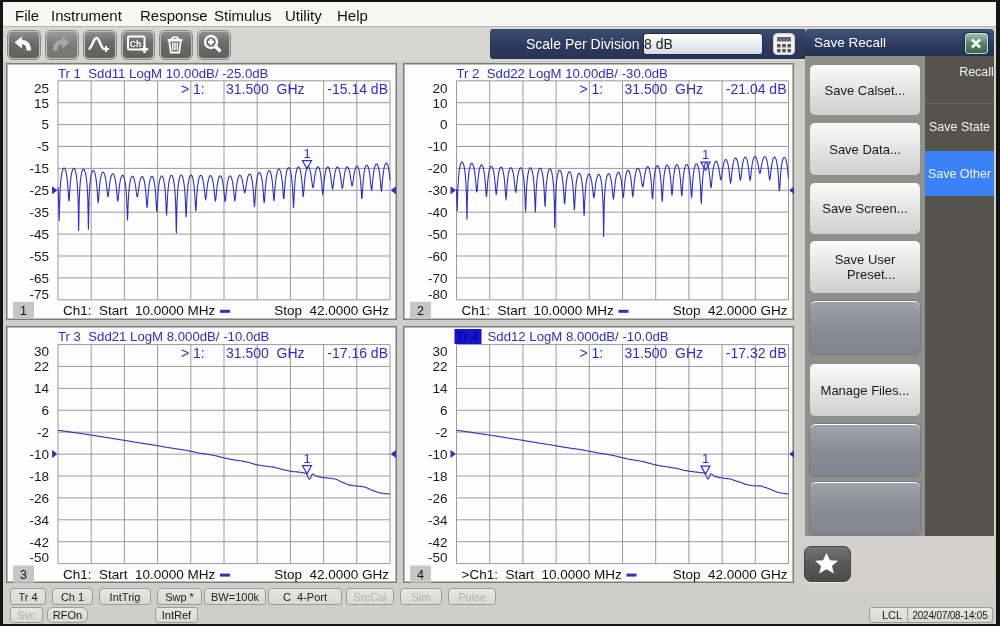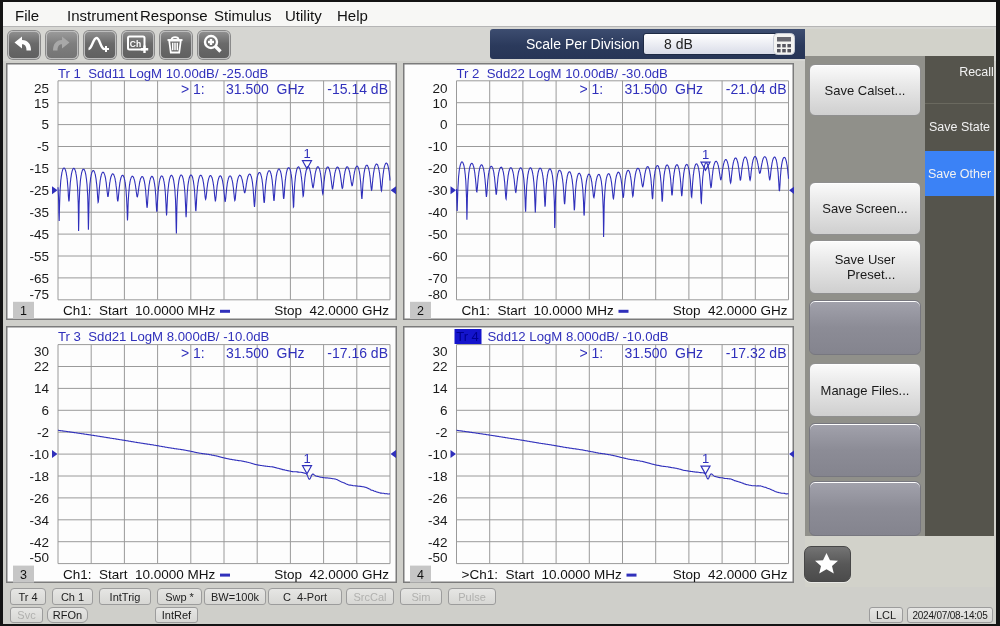--- a/index.html
+++ b/index.html
@@ -3,41 +3,41 @@
 html,body{margin:0;padding:0;}
 body{width:1000px;height:626px;position:relative;overflow:hidden;background:#cfcfca;font-family:"Liberation Sans",sans-serif;}
 .frame{position:absolute;left:0;top:0;width:1000px;height:626px;border-left:3px solid #141414;border-right:4px solid #141414;border-top:2px solid #141414;border-bottom:2px solid #141414;box-sizing:border-box;pointer-events:none;z-index:99;}
 .menubar{position:absolute;left:3px;top:2px;width:993px;height:24px;background:#f7f7f5;border-bottom:1px solid #b5b5b5;}
 .menubar span{position:absolute;top:5px;font-size:15px;color:#111;}
 .toolbar{position:absolute;left:3px;top:27px;width:993px;height:34px;background:#d6d6d2;}
 .tbtn{position:absolute;top:4px;width:30px;height:26px;border-radius:5px;background:linear-gradient(#8e8e8e,#6a6a6a 45%,#606060);border:1px solid #bdbdbd;box-shadow:0 0 0 1px #8a8a8a;}
 .tbtn.dis{background:linear-gradient(#9a9a9a,#7e7e7e 45%,#747474);}
 .scalebar{position:absolute;left:487px;top:2px;width:318px;height:30px;background:linear-gradient(#3d4d70,#2b3a5c 55%,#273556);border-radius:3px;}
 .scalebar .lab{position:absolute;left:0;top:7px;width:140px;text-align:left;color:#fff;font-size:14px;left:36px;}
-.scalebar .inp{position:absolute;left:153px;top:4px;width:118px;height:20px;background:linear-gradient(#ffffff,#d9dce8);border-radius:3px;border:1px solid #1e2a44;color:#222;font-size:14px;padding-left:20px;line-height:20px;}
+.scalebar .inp{position:absolute;left:153px;top:4px;width:118px;height:20px;background:linear-gradient(#ffffff,#d9dce8);border-radius:3px;border:1px solid #1e2a44;color:#222;font-size:14px;padding-left:0;line-height:20px;}
 .scalebar .kp{position:absolute;left:283px;top:4px;width:22px;height:22px;}
 .panel{position:absolute;left:805px;top:29px;width:189px;height:558px;background:#d2d2ca;}
 .phead{position:absolute;left:0;top:0;width:189px;height:27px;background:linear-gradient(#44547a,#2b3a5c 60%,#263350);border-radius:4px 4px 0 0;color:#fff;font-size:13.5px;line-height:27px;padding-left:9px;box-sizing:border-box;}
 .pbody{position:absolute;left:0;top:27px;width:120px;height:480px;background:#90908a;}
 .ptabs{position:absolute;left:120px;top:27px;width:69px;height:480px;background:#55544c;}
 .pbtn{position:absolute;left:4px;width:110px;border-radius:6px;background:linear-gradient(#fbfbfb,#e8e8e8 40%,#cfcfcf);border:1px solid #8f8f8f;color:#1a1a1a;font-size:13px;text-align:right;display:flex;align-items:center;justify-content:center;box-shadow:inset 0 1px 0 #fff;}
 .pbtn.empty{background:linear-gradient(#a2a2ac,#8c8c96 50%,#84848e);border:1px solid #77777f;}
 .ptab{position:absolute;left:120px;width:69px;color:#f2f2f2;font-size:12.5px;display:flex;align-items:center;justify-content:center;}
 .ptab.sel{background:#3b82f6;}
 .closex{position:absolute;right:6px;top:4px;width:21px;height:19px;border-radius:3px;background:linear-gradient(#9cc0ae,#578468 50%,#3a6650);border:1px solid #c6d8cf;box-shadow:0 0 0 1px #1c2a44;}
 .starbtn{position:absolute;left:-1px;top:517px;width:45px;height:34px;border-radius:7px;background:linear-gradient(#747474,#585858 50%,#4b4b4b);border:1px solid #474747;box-shadow:0 1px 0 #e8e8e4;}
 .srow1{position:absolute;left:3px;top:587px;width:993px;height:20px;background:#cfcfca;}
 .srow2{position:absolute;left:3px;top:607px;width:993px;height:17px;background:#cfcfca;padding-left:44px;}
 .stab{position:absolute;top:1px;height:17px;border:1px solid #9c9c9c;border-radius:4px 4px 3px 3px;background:linear-gradient(#e6e6e4,#d7d7d4);font-size:11px;color:#222;text-align:center;line-height:17px;box-sizing:border-box;}
 .stab.dis{color:#b0b0ae;}
 .sbox{position:absolute;top:0px;height:16px;border:1px solid #9c9c9c;border-radius:3px;background:linear-gradient(#e6e6e4,#d7d7d4);font-size:11px;color:#1a1a1a;line-height:15px;box-sizing:border-box;}
 </style></head><body>
 <div class="menubar">
  <span style="left:12px">File</span>
-    <span style="left:64px">Instrument</span>
+    <span style="left:48px">Instrument</span>
     <span style="left:137px">Response</span>
  <span style="left:211px">Stimulus</span>
     <span style="left:282px">Utility</span>
     <span style="left:334px">Help</span>
 </div>
 <div class="toolbar">
  <div class="tbtn" style="left:5px">
   <svg width="28" height="24" viewBox="0 0 28 24">
         <path d="M5.5 10.5 L13 4.5 L13 8 C19 8.2 22 12 22 18.5 L17.5 18.5 C17.5 13.5 15.5 12.3 13 12.2 L13 16.5 Z" fill="#fff"></path>
       </svg>
@@ -206,23 +206,29 @@
     <path d="M298.0 140.1L307.0 140.1L302.5 148.1Z" fill="none" stroke="#3030bb" stroke-width="1.2"></path>
     <text x="302.5" y="137.1" font-family="&quot;Liberation Sans&quot;, sans-serif" font-size="13" fill="#3030bb" text-anchor="middle">1</text>
     <rect x="7" y="239.6" width="21" height="17" fill="#c6c6c6"></rect>
     <text x="17.5" y="252.6" font-family="&quot;Liberation Sans&quot;, sans-serif" font-size="12.5" fill="#111" text-anchor="middle">4</text>
     <text x="58.5" y="252.6" font-family="&quot;Liberation Sans&quot;, sans-serif" font-size="13.5" fill="#111">&gt;Ch1:&nbsp; Start&nbsp; 10.0000 MHz</text>
     <rect x="223.5" y="247.6" width="10" height="3" fill="#3030bb"></rect>
     <text x="384.5" y="252.6" font-family="&quot;Liberation Sans&quot;, sans-serif" font-size="13.5" fill="#111" text-anchor="end">Stop&nbsp; 42.0000 GHz</text>
   </svg>
 
 <div class="panel">
+ <div class="phead">Save Recall
+  <div class="closex"><svg width="20" height="17" viewBox="0 0 20 17">
+          <path d="M6 4.5 L14 12.5 M14 4.5 L6 12.5" stroke="#fff" stroke-width="2.6"></path>
+        </svg></div>
+ </div>
  <div class="pbody"></div>
  <div class="ptabs"></div>
  <div class="pbtn" style="top:35px;height:50px;">Save Calset...</div>
+ <div class="pbtn" style="top:93px;height:52px;">Save Data...</div>
  <div class="pbtn" style="top:153px;height:51px;">Save Screen...</div>
  <div class="pbtn" style="top:211px;height:52px;">Save User<br>Preset...</div>
  <div class="pbtn empty" style="top:271px;height:53px;"></div>
  <div class="pbtn" style="top:334px;height:52px;">Manage Files...</div>
  <div class="pbtn empty" style="top:394px;height:52px;"></div>
  <div class="pbtn empty" style="top:452px;height:53px;"></div>
  <div class="ptab" style="top:20px;height:45px;margin-left:17px;">Recall</div>
  <div style="position:absolute;left:120px;top:74px;width:69px;height:1px;background:#6a695f"></div>
  <div class="ptab" style="top:75px;height:46px;">Save State</div>
  <div class="ptab sel" style="top:122px;height:45px;border-radius:0 0 0 0;">Save Other</div>
@@ -240,15 +246,15 @@
  <div class="stab" style="left:265px;width:74px">C&nbsp; 4-Port</div>
  <div class="stab dis" style="left:343px;width:48px">SrcCal</div>
  <div class="stab dis" style="left:397px;width:42px">Sim</div>
  <div class="stab dis" style="left:445px;width:48px">Pulse</div>
 </div>
 <div class="srow2">
  <div class="sbox dis stab" style="left:7px;width:33px;top:0;height:16px;border-radius:3px;">Svc</div>
  <div class="sbox" style="left:44px;width:41px;text-align:center;border-radius:6px;">RFOn</div>
  <div class="sbox" style="left:89px;width:61px;text-align:center;margin-top:40px;">UpdateOn</div>
  <div class="sbox" style="left:152px;width:43px;text-align:center;">IntRef</div>
- <div class="sbox" style="left:866px;width:34px;text-align:center;">LCL</div>
+ <div class="sbox" style="left:866px;width:46px;text-align:center;">LCL</div>
  <div class="sbox" style="left:904px;width:86px;text-align:center;font-size:10px;letter-spacing:-0.2px;">2024/07/08-14:05</div>
 </div>
 <div class="frame"></div>
 </body></html>

